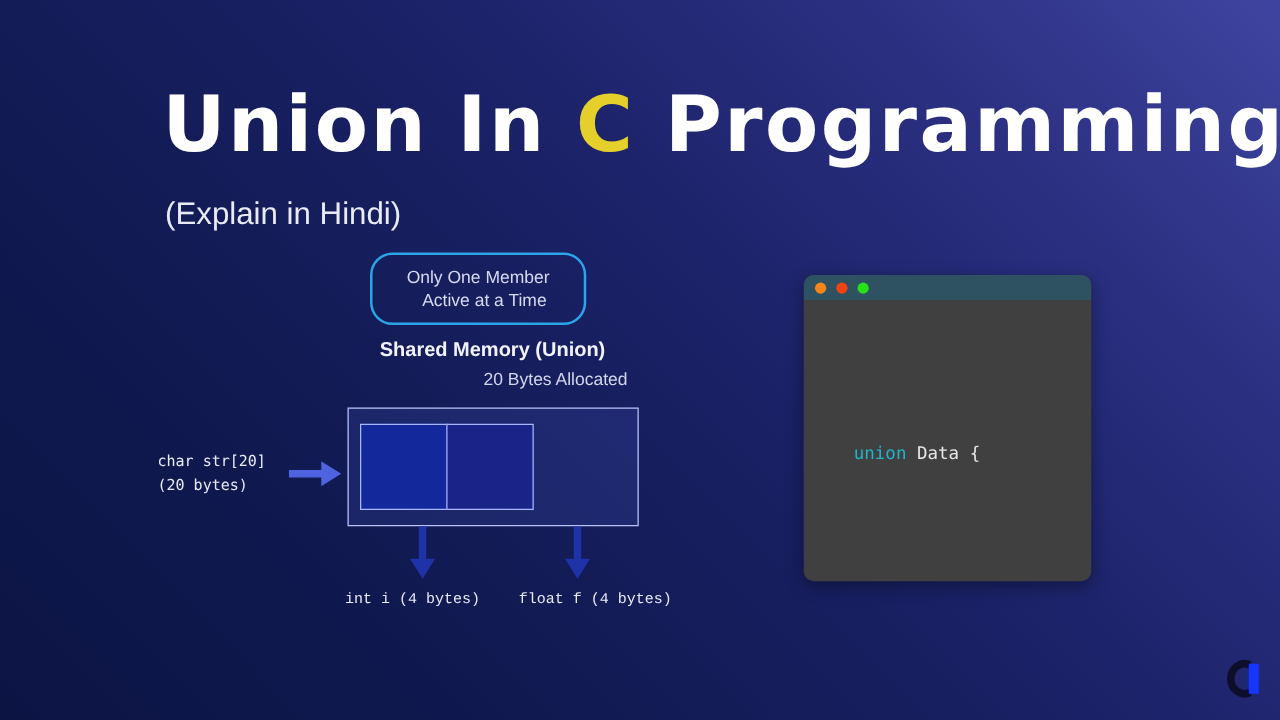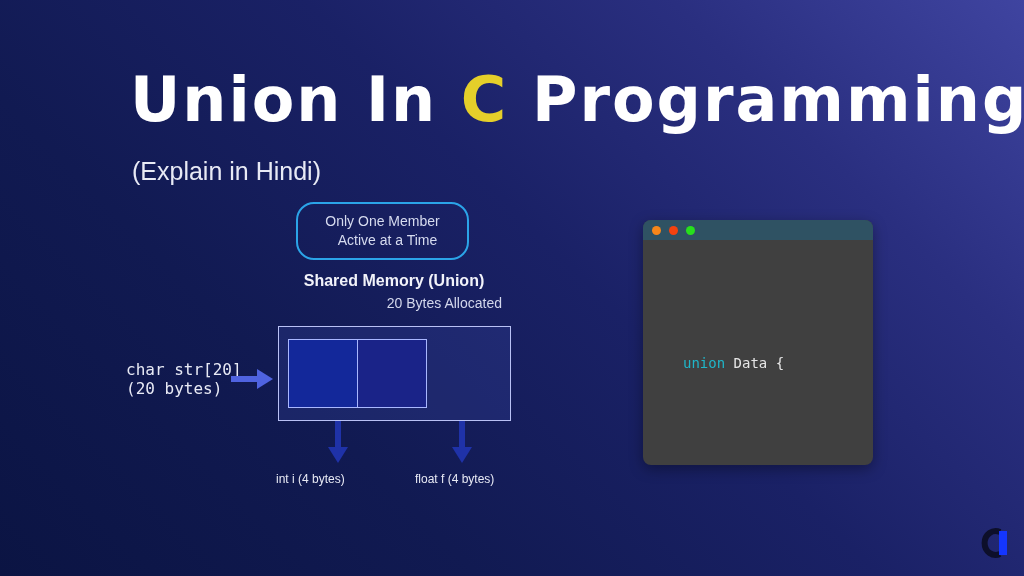--- a/index.html
+++ b/index.html
@@ -71,36 +71,36 @@
       position: absolute;
       top: 339px; height: 69px;
       border: 1.5px solid #a9b7ff;
     }
     .cell-int { left: 288px; width: 71px; background: #13289a; }
     .cell-float { left: 357px; width: 70px; background: #1a2388; }
     .side-label {
       position: absolute;
       left: 126px; top: 360px;
       font-family: "DejaVu Sans Mono", monospace;
-      font-size: 16px;
+      font-size: 12px;
       line-height: 19px;
       color: #e8eaf5;
       white-space: pre;
     }
     .arrow-right {
       position: absolute;
       left: 231px; top: 369px;
     }
     .arrow-down { position: absolute; top: 421px; }
     .arrow-down.a1 { left: 328px; }
     .arrow-down.a2 { left: 452px; }
     .bottom-label {
       position: absolute;
       top: 472px;
-      font-family: Liberation Sans, sans-serif;
+      font-family: Liberation Mono, monospace;
       font-size: 12px;
       color: #e8eaf5;
       white-space: pre;
     }
     .bottom-label.b1 { left: 276px; }
     .bottom-label.b2 { left: 415px; }
     .code-window {
       position: absolute;
       left: 643px; top: 220px;
       width: 230px; height: 245px;

